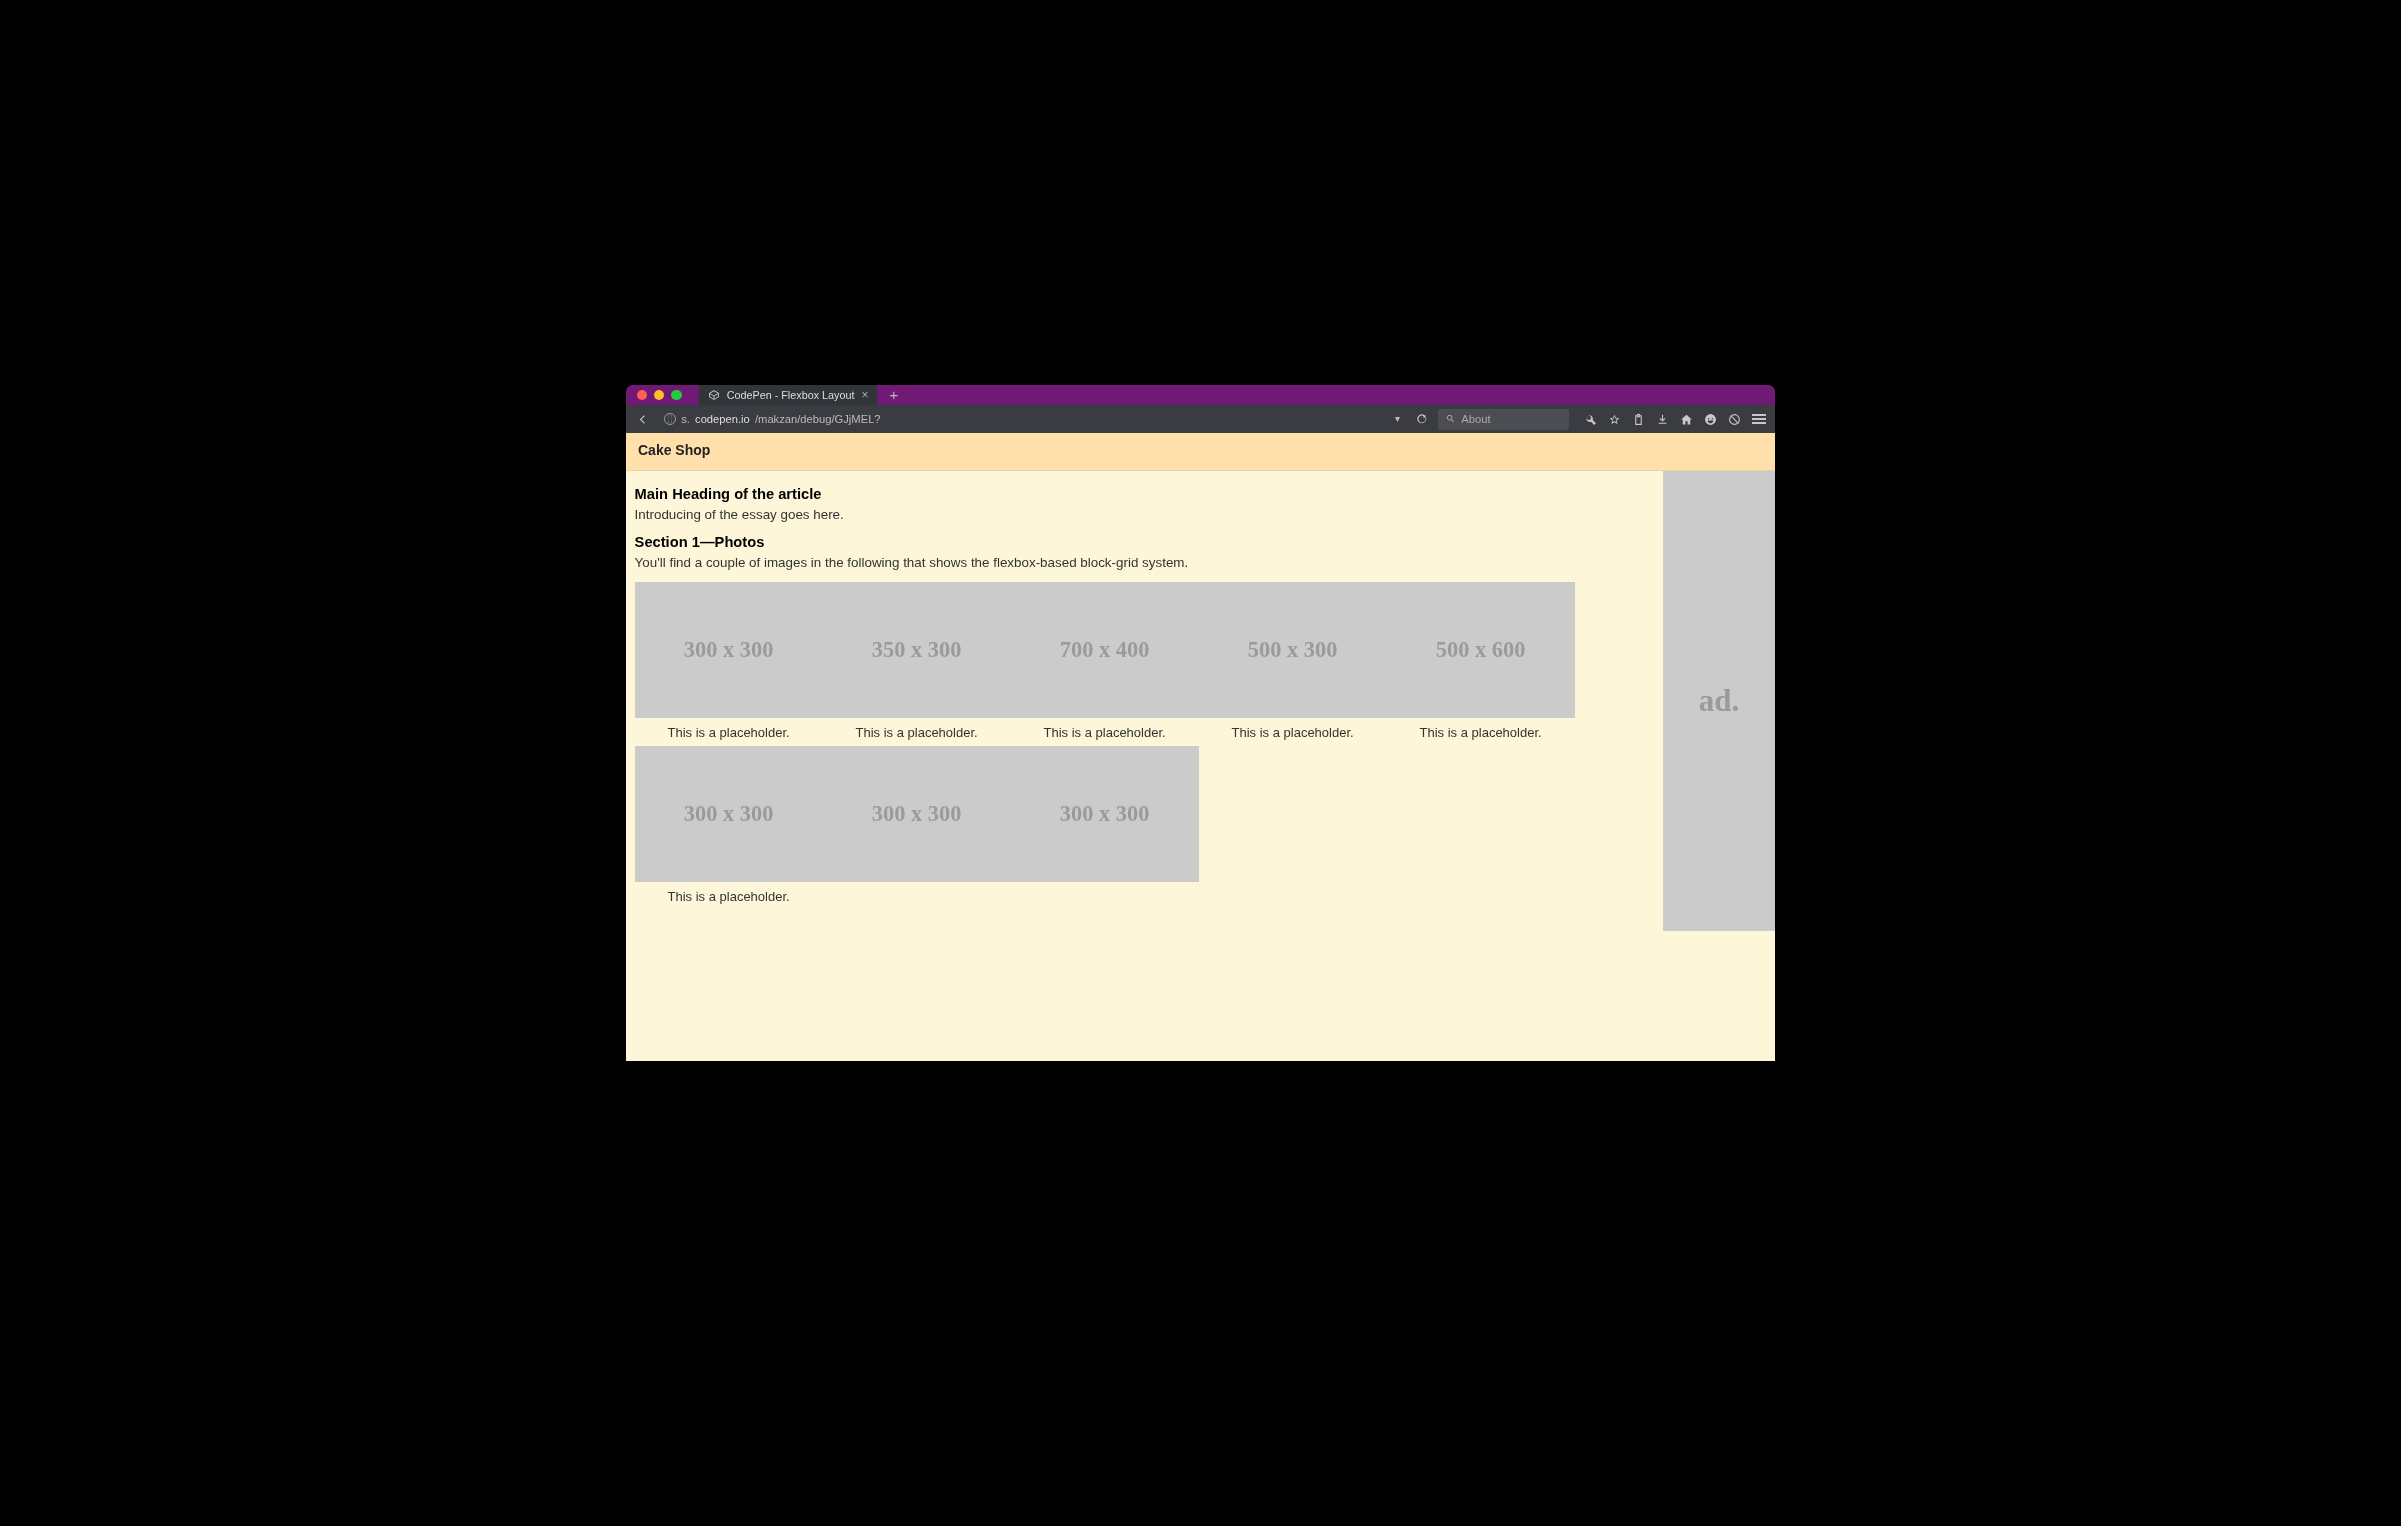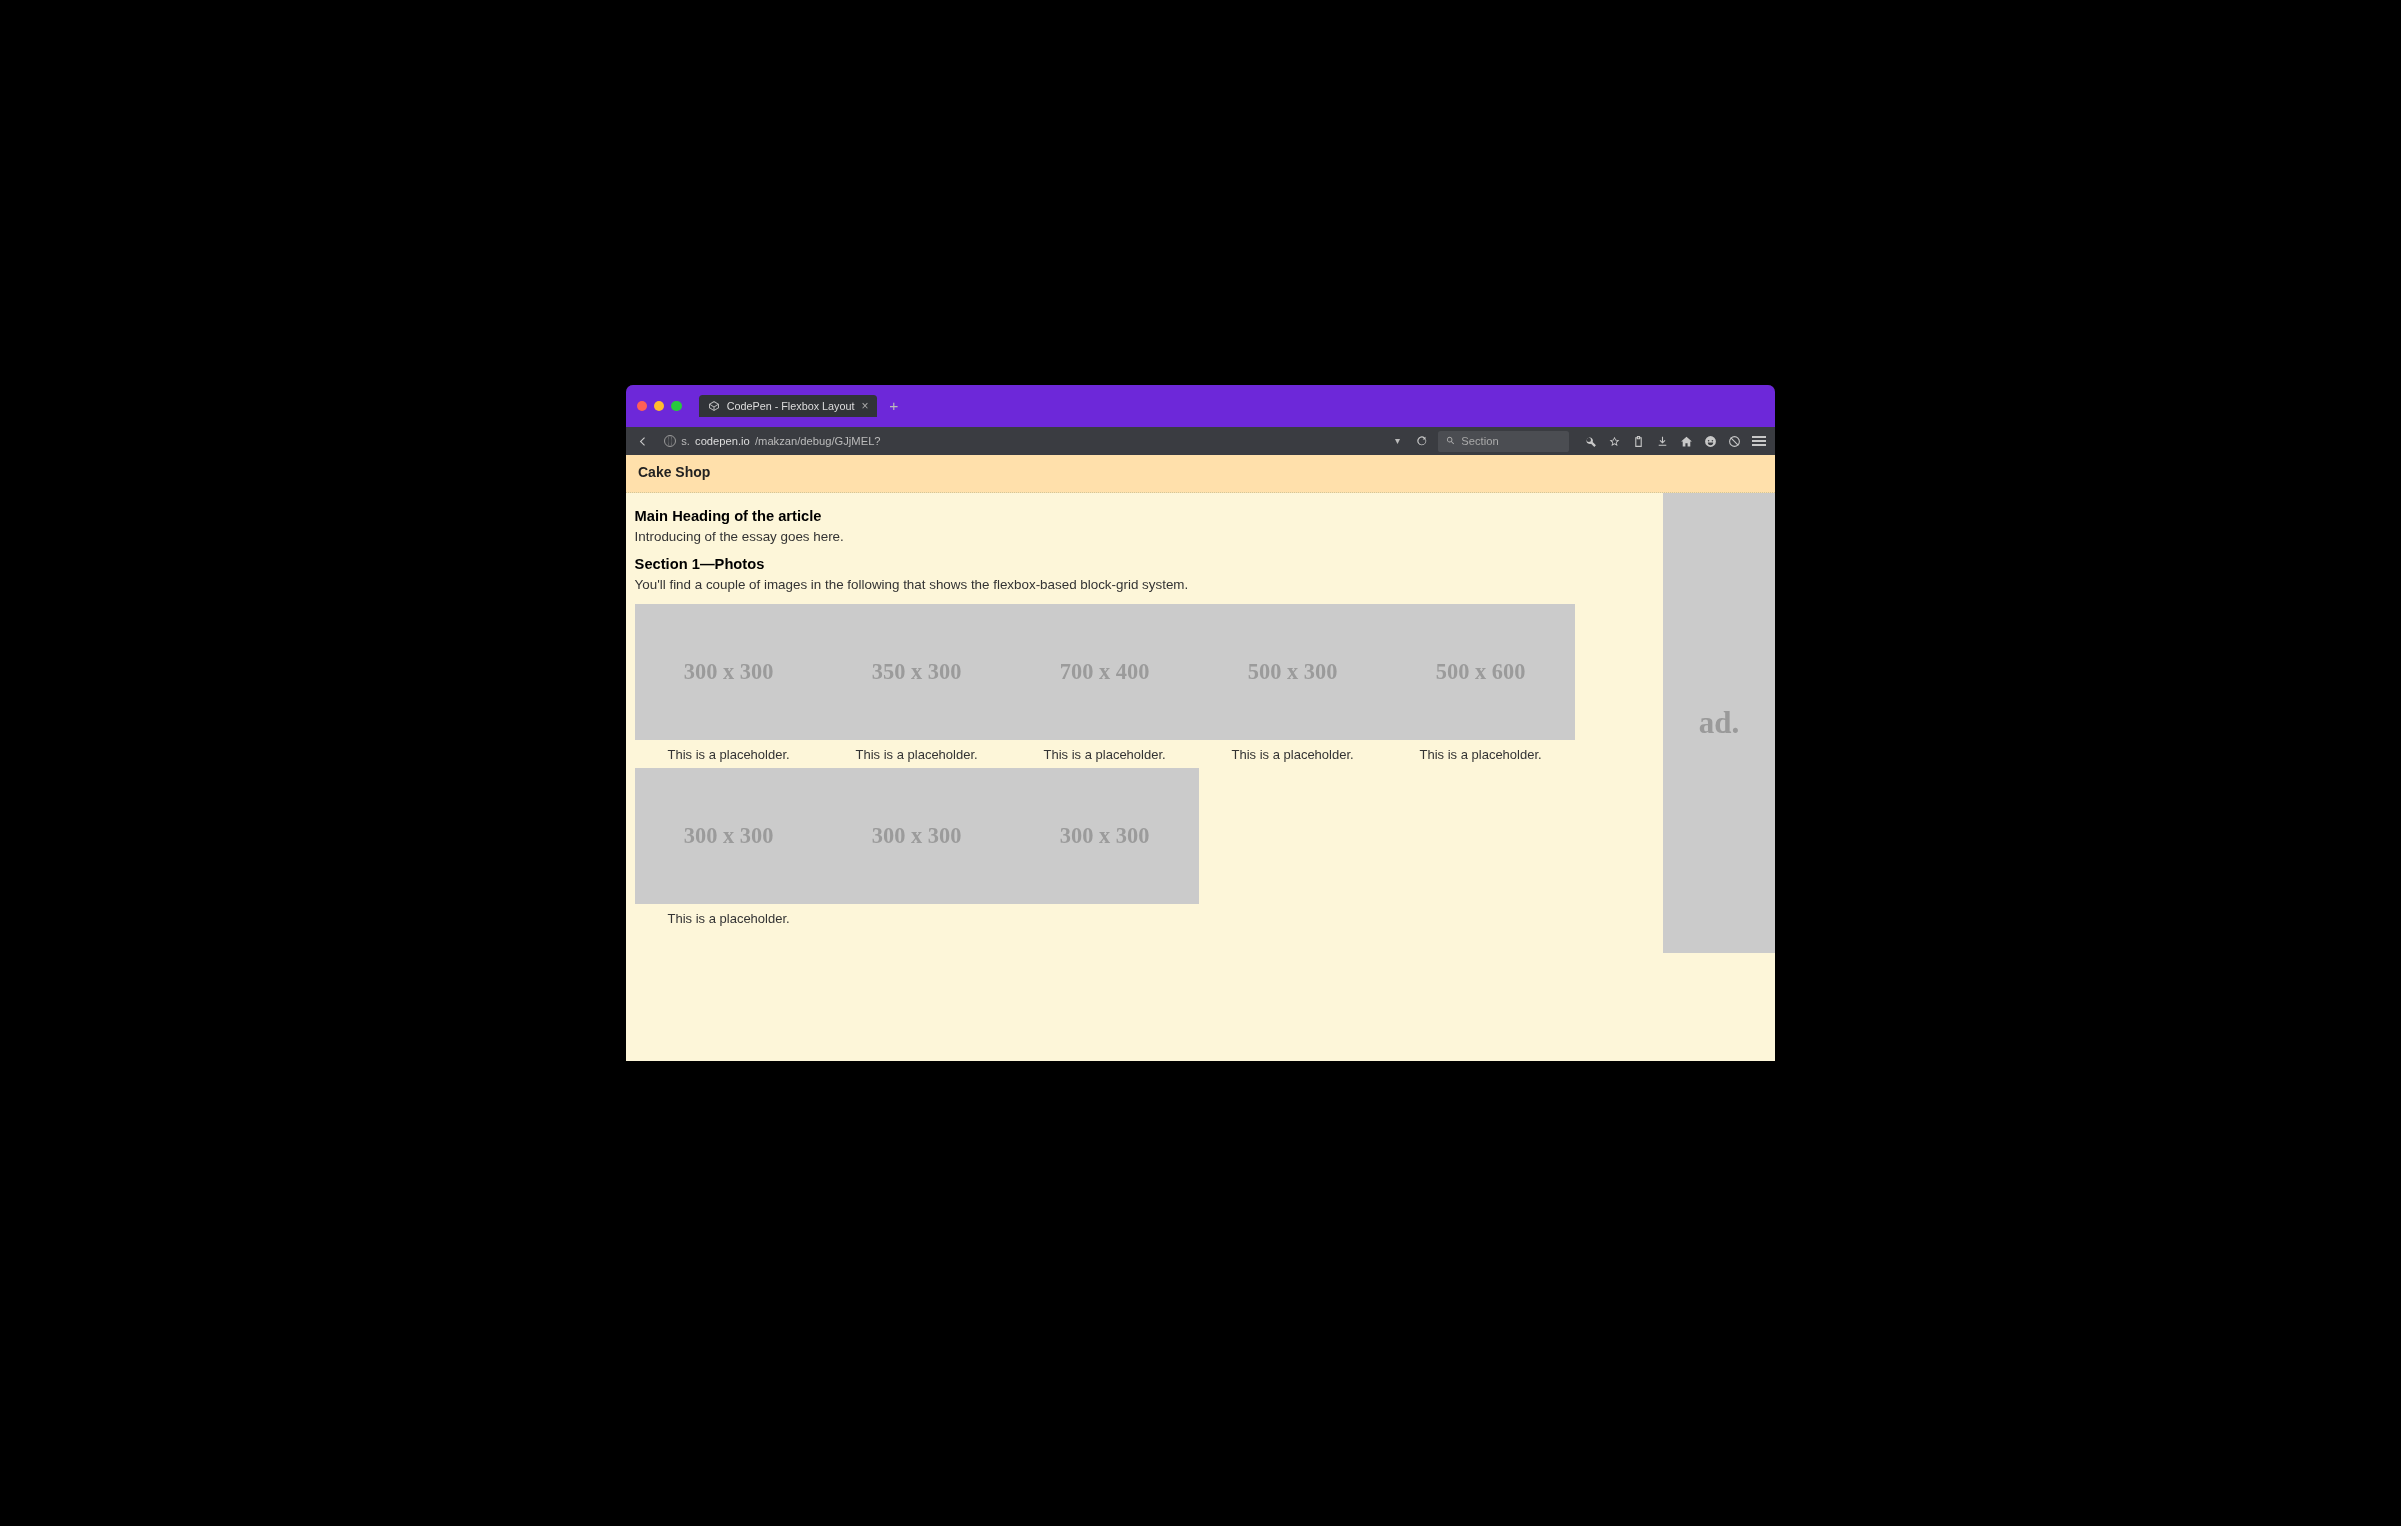--- a/index.html
+++ b/index.html
@@ -25,22 +25,22 @@
     height: 676px;
     background: #2a2b2f;
     border-radius: 7px 7px 0 0;
     box-shadow: 0 26px 52px rgba(0,0,0,.6);
     overflow: hidden;
     display: flex;
     flex-direction: column;
   }
   
   .tabstrip {
-    height: 42px;
-    background: #6d28d9;
+    height: 20px;
+    background: #701a75;
     display: flex;
     align-items: center;
     padding: 0 7px;
     gap: 7px;
   }
   .traffic { display:flex; gap:7px; margin-left:3.5px; margin-right:10.4px;}
   .traffic span { width:10.4px; height:10.4px; border-radius:50%; display:block;}
   .tl-red{background:#ff5f56;} .tl-yel{background:#ffbd2e;} .tl-grn{background:#27c93f;}
   .tab {
     display:flex; align-items:center; gap:7px;
@@ -166,21 +166,21 @@
       <div class="dd">▼</div>
       <div class="tb-btn reload">
         <svg viewBox="0 0 24 24">
             <path d="M12 5a7 7 0 1 0 6.3 4H20a8.9 8.9 0 1 1-2.6-4l1.6-1.6V9h-5.6l2.1-2.1A6.97 6.97 0 0 0 12 5z"></path>
           </svg>
       </div>
       <div class="searchbox">
         <svg viewBox="0 0 24 24">
             <path d="M10 4a6 6 0 0 1 4.7 9.7l4.8 4.8-1.4 1.4-4.8-4.8A6 6 0 1 1 10 4zm0 2a4 4 0 1 0 0 8 4 4 0 0 0 0-8z"></path>
           </svg>
-        <span>Section</span>
+        <span>About</span>
       </div>
       <div class="right-icons">
         <div class="tb-btn">
             <svg viewBox="0 0 24 24">
               <path d="M22 19l-6-6a6 6 0 1 0-3 3l6 6 3-3zM5 9a4 4 0 1 1 8 0 4 4 0 0 1-8 0z"></path>
             </svg>
           </div>
         <div class="tb-btn">
             <svg viewBox="0 0 24 24">
               <path d="M12 3l2.6 5.9 6.4.6-4.9 4.3 1.5 6.3L12 17l-5.6 3.1 1.5-6.3L3 9.5l6.4-.6L12 3zm0 3.3L10.4 10l-3.8.3 2.9 2.6-.9 3.8L12 15l3.4 1.8-.9-3.8 2.9-2.6-3.8-.3L12 6.3z"></path>

